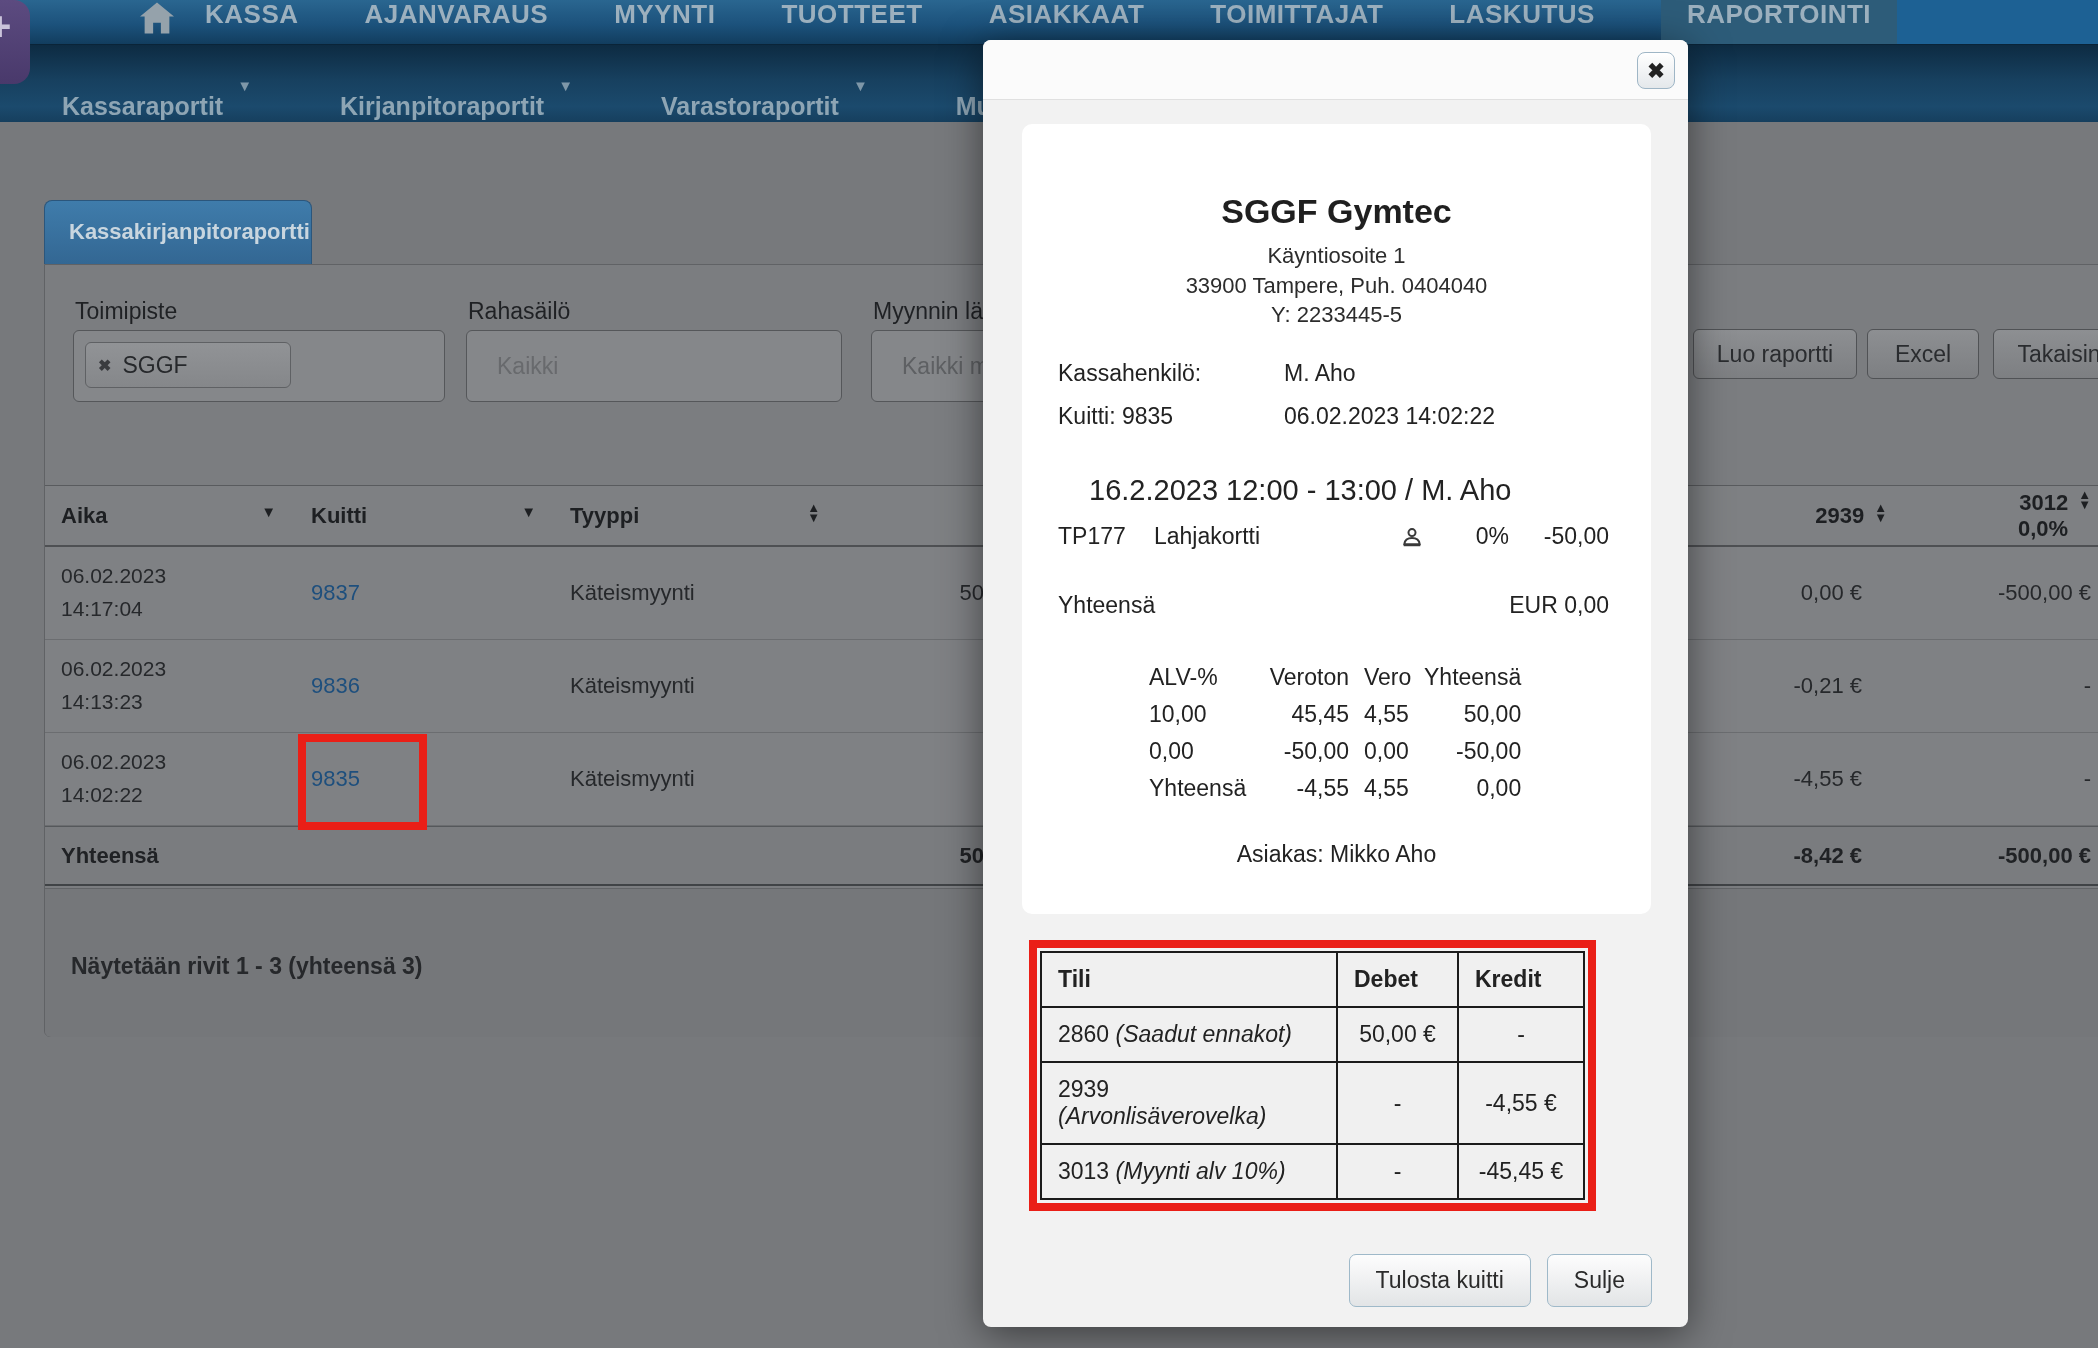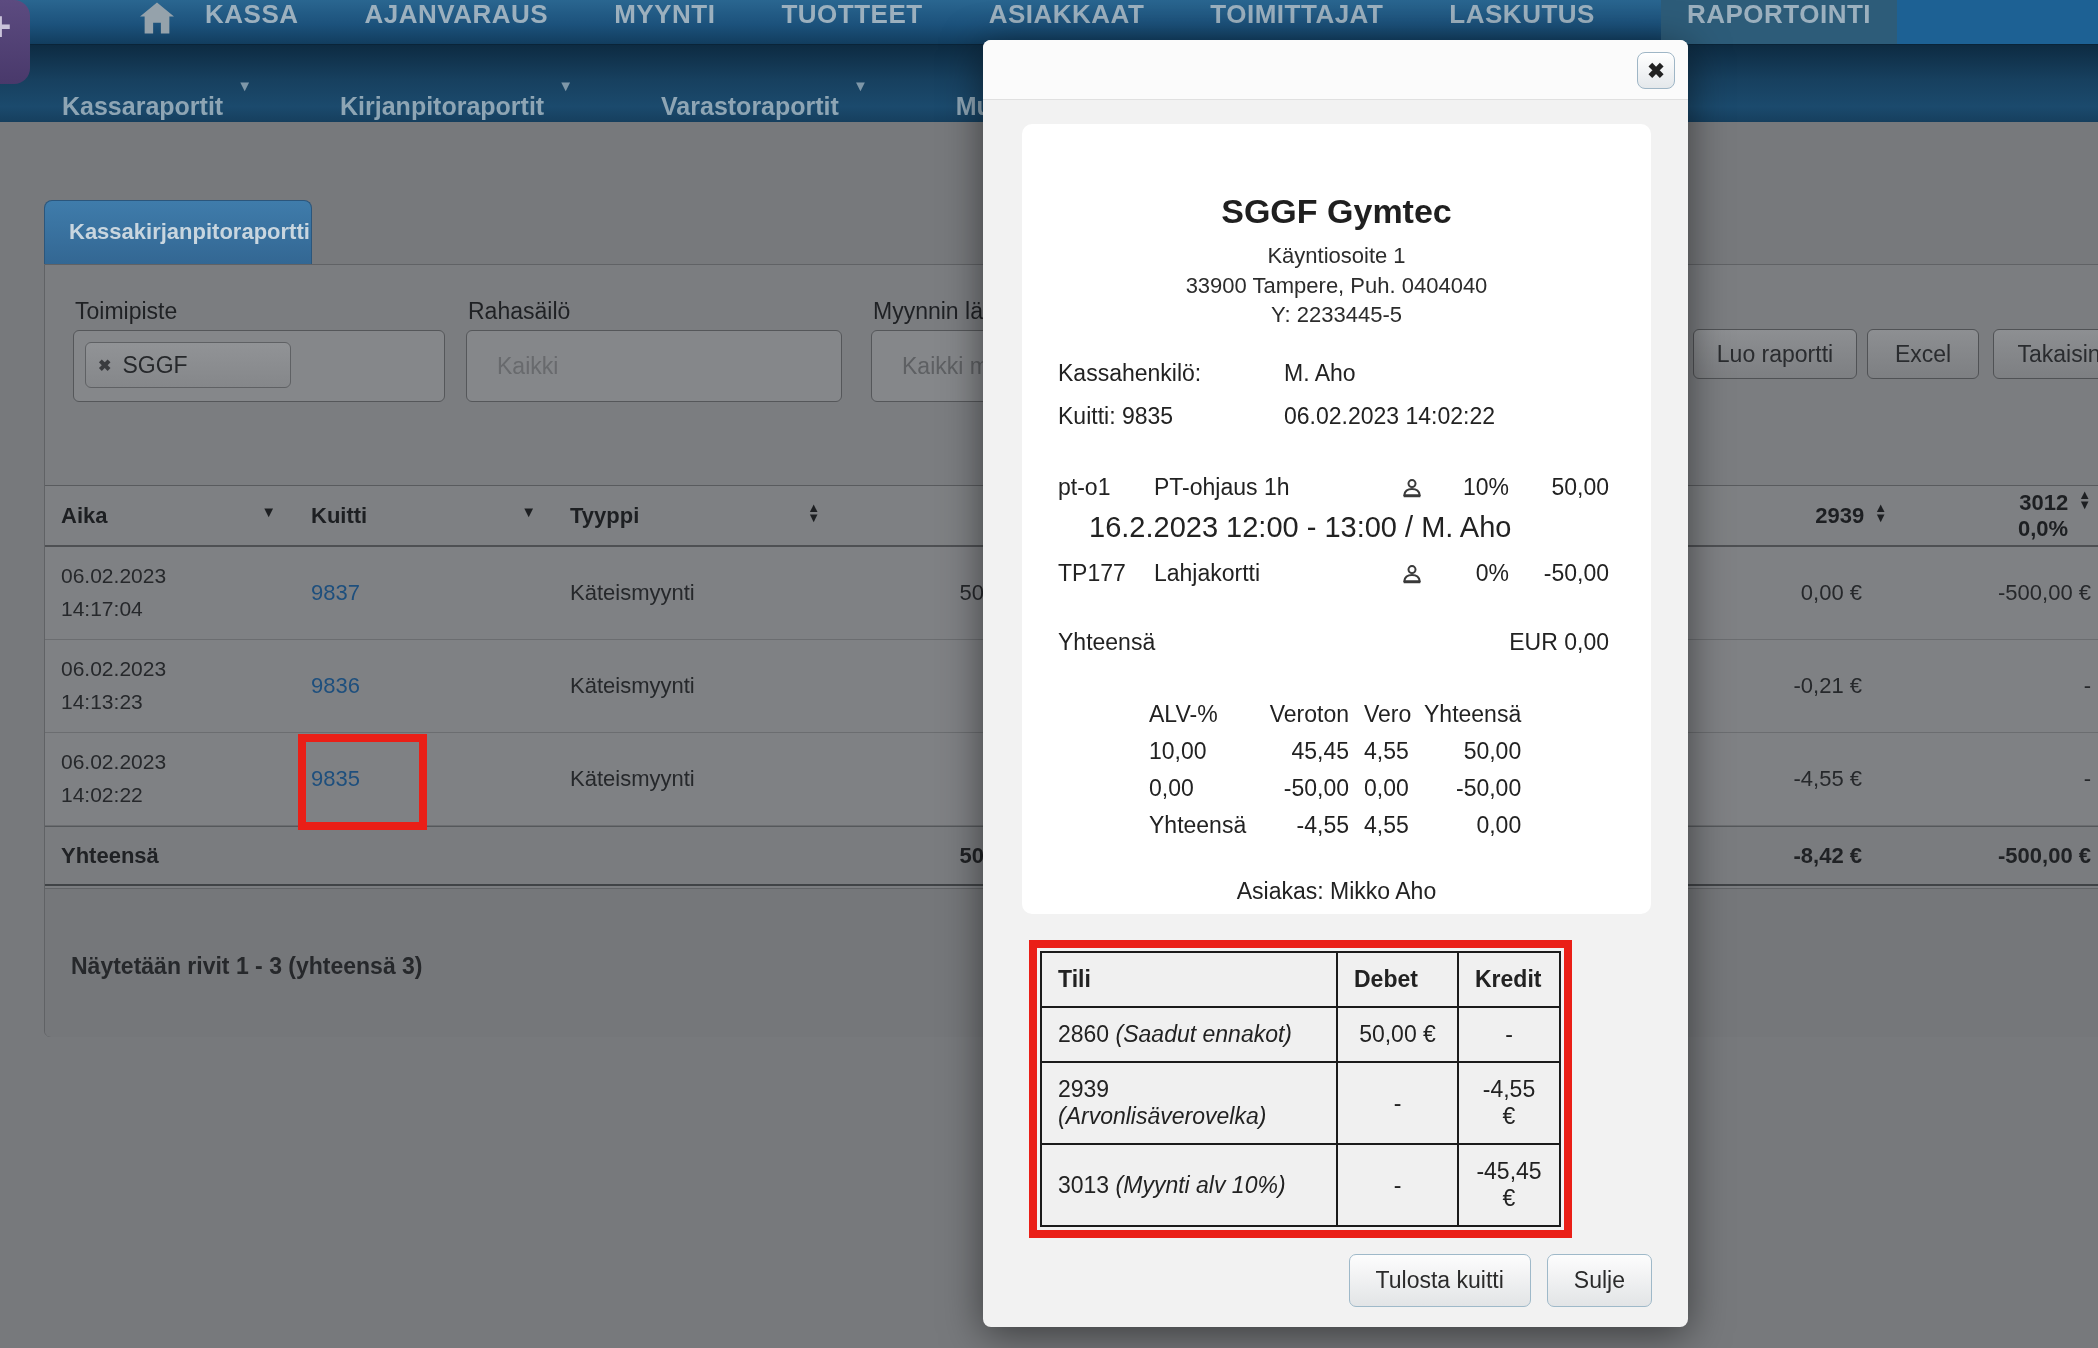--- a/index.html
+++ b/index.html
@@ -114,21 +114,21 @@
   .vat .c3 { width:75px; text-align:left; padding-left:15px; }
   .vat .c4 { width:95px; text-align:right; }
   .r-customer { text-align:center; margin-top:34px; font-size:23px; }
 
   .acct-frame { position:absolute; left:46px; top:900px; border:8px solid #ea1f17; padding:3px; }
   .acct { border-collapse:collapse; font-size:23px; color:#222; }
   .acct th, .acct td { border:2px solid #1b1b1b; background:#f0f0f0; padding:13px 16px; }
   .acct th { text-align:left; font-weight:bold; }
   .acct .col-t { width:296px; }
   .acct .col-d { width:121px; }
-  .acct .col-k { width:102px; }
+  .acct .col-k { width:126px; }
   .acct td.num { text-align:center; }
   .acct .iname { font-style:italic; }
 
   .modal-btns { position:absolute; right:36px; bottom:20px; display:flex; gap:16px; }
   .mbtn { height:53px; border-radius:7px; border:1px solid #9fb9c9;
     background:linear-gradient(180deg,#fdfdfd 0%,#e2e4e6 100%);
     font-size:23px; color:#2b2b2b; display:flex; align-items:center; padding:0 26px; cursor:pointer; }
 
   svg { display:block; }
 </style>
@@ -321,33 +321,20 @@
         <span>Y: 2233445-5</span>
       </div>
       <div class="r-info">
         <span>Kassahenkilö:</span>
         <span>M. Aho</span>
         <span>Kuitti: 9835</span>
         <span>06.02.2023 14:02:22</span>
       </div>
 
       <div class="r-items">
-        <div class="r-item">
-          <span>pt-o1</span>
-          <span>PT-ohjaus 1h</span>
-          <span class="icon">
-            <svg width="22" height="22" viewBox="0 0 20 20">
-                <circle cx="10" cy="6" r="3.2" fill="none" stroke="#3a3a3a" stroke-width="1.8"></circle>
-                <path d="M3 16.5 C3.5 12.5 6.5 11 10 11 C13.5 11 16.5 12.5 17 16.5 Z" fill="none" stroke="#3a3a3a" stroke-width="1.8"></path>
-                <line x1="2.5" y1="17.5" x2="17.5" y2="17.5" stroke="#3a3a3a" stroke-width="1.8"></line>
-              </svg>
-          </span>
-          <span class="pct">10%</span>
-          <span class="amt">50,00</span>
-        </div>
         <div class="r-note">16.2.2023 12:00 - 13:00 / M. Aho</div>
         <div class="r-item">
           <span>TP177</span>
           <span>Lahjakortti</span>
           <span class="icon">
             <svg width="22" height="22" viewBox="0 0 20 20">
                 <circle cx="10" cy="6" r="3.2" fill="none" stroke="#3a3a3a" stroke-width="1.8"></circle>
                 <path d="M3 16.5 C3.5 12.5 6.5 11 10 11 C13.5 11 16.5 12.5 17 16.5 Z" fill="none" stroke="#3a3a3a" stroke-width="1.8"></path>
                 <line x1="2.5" y1="17.5" x2="17.5" y2="17.5" stroke="#3a3a3a" stroke-width="1.8"></line>
               </svg>

